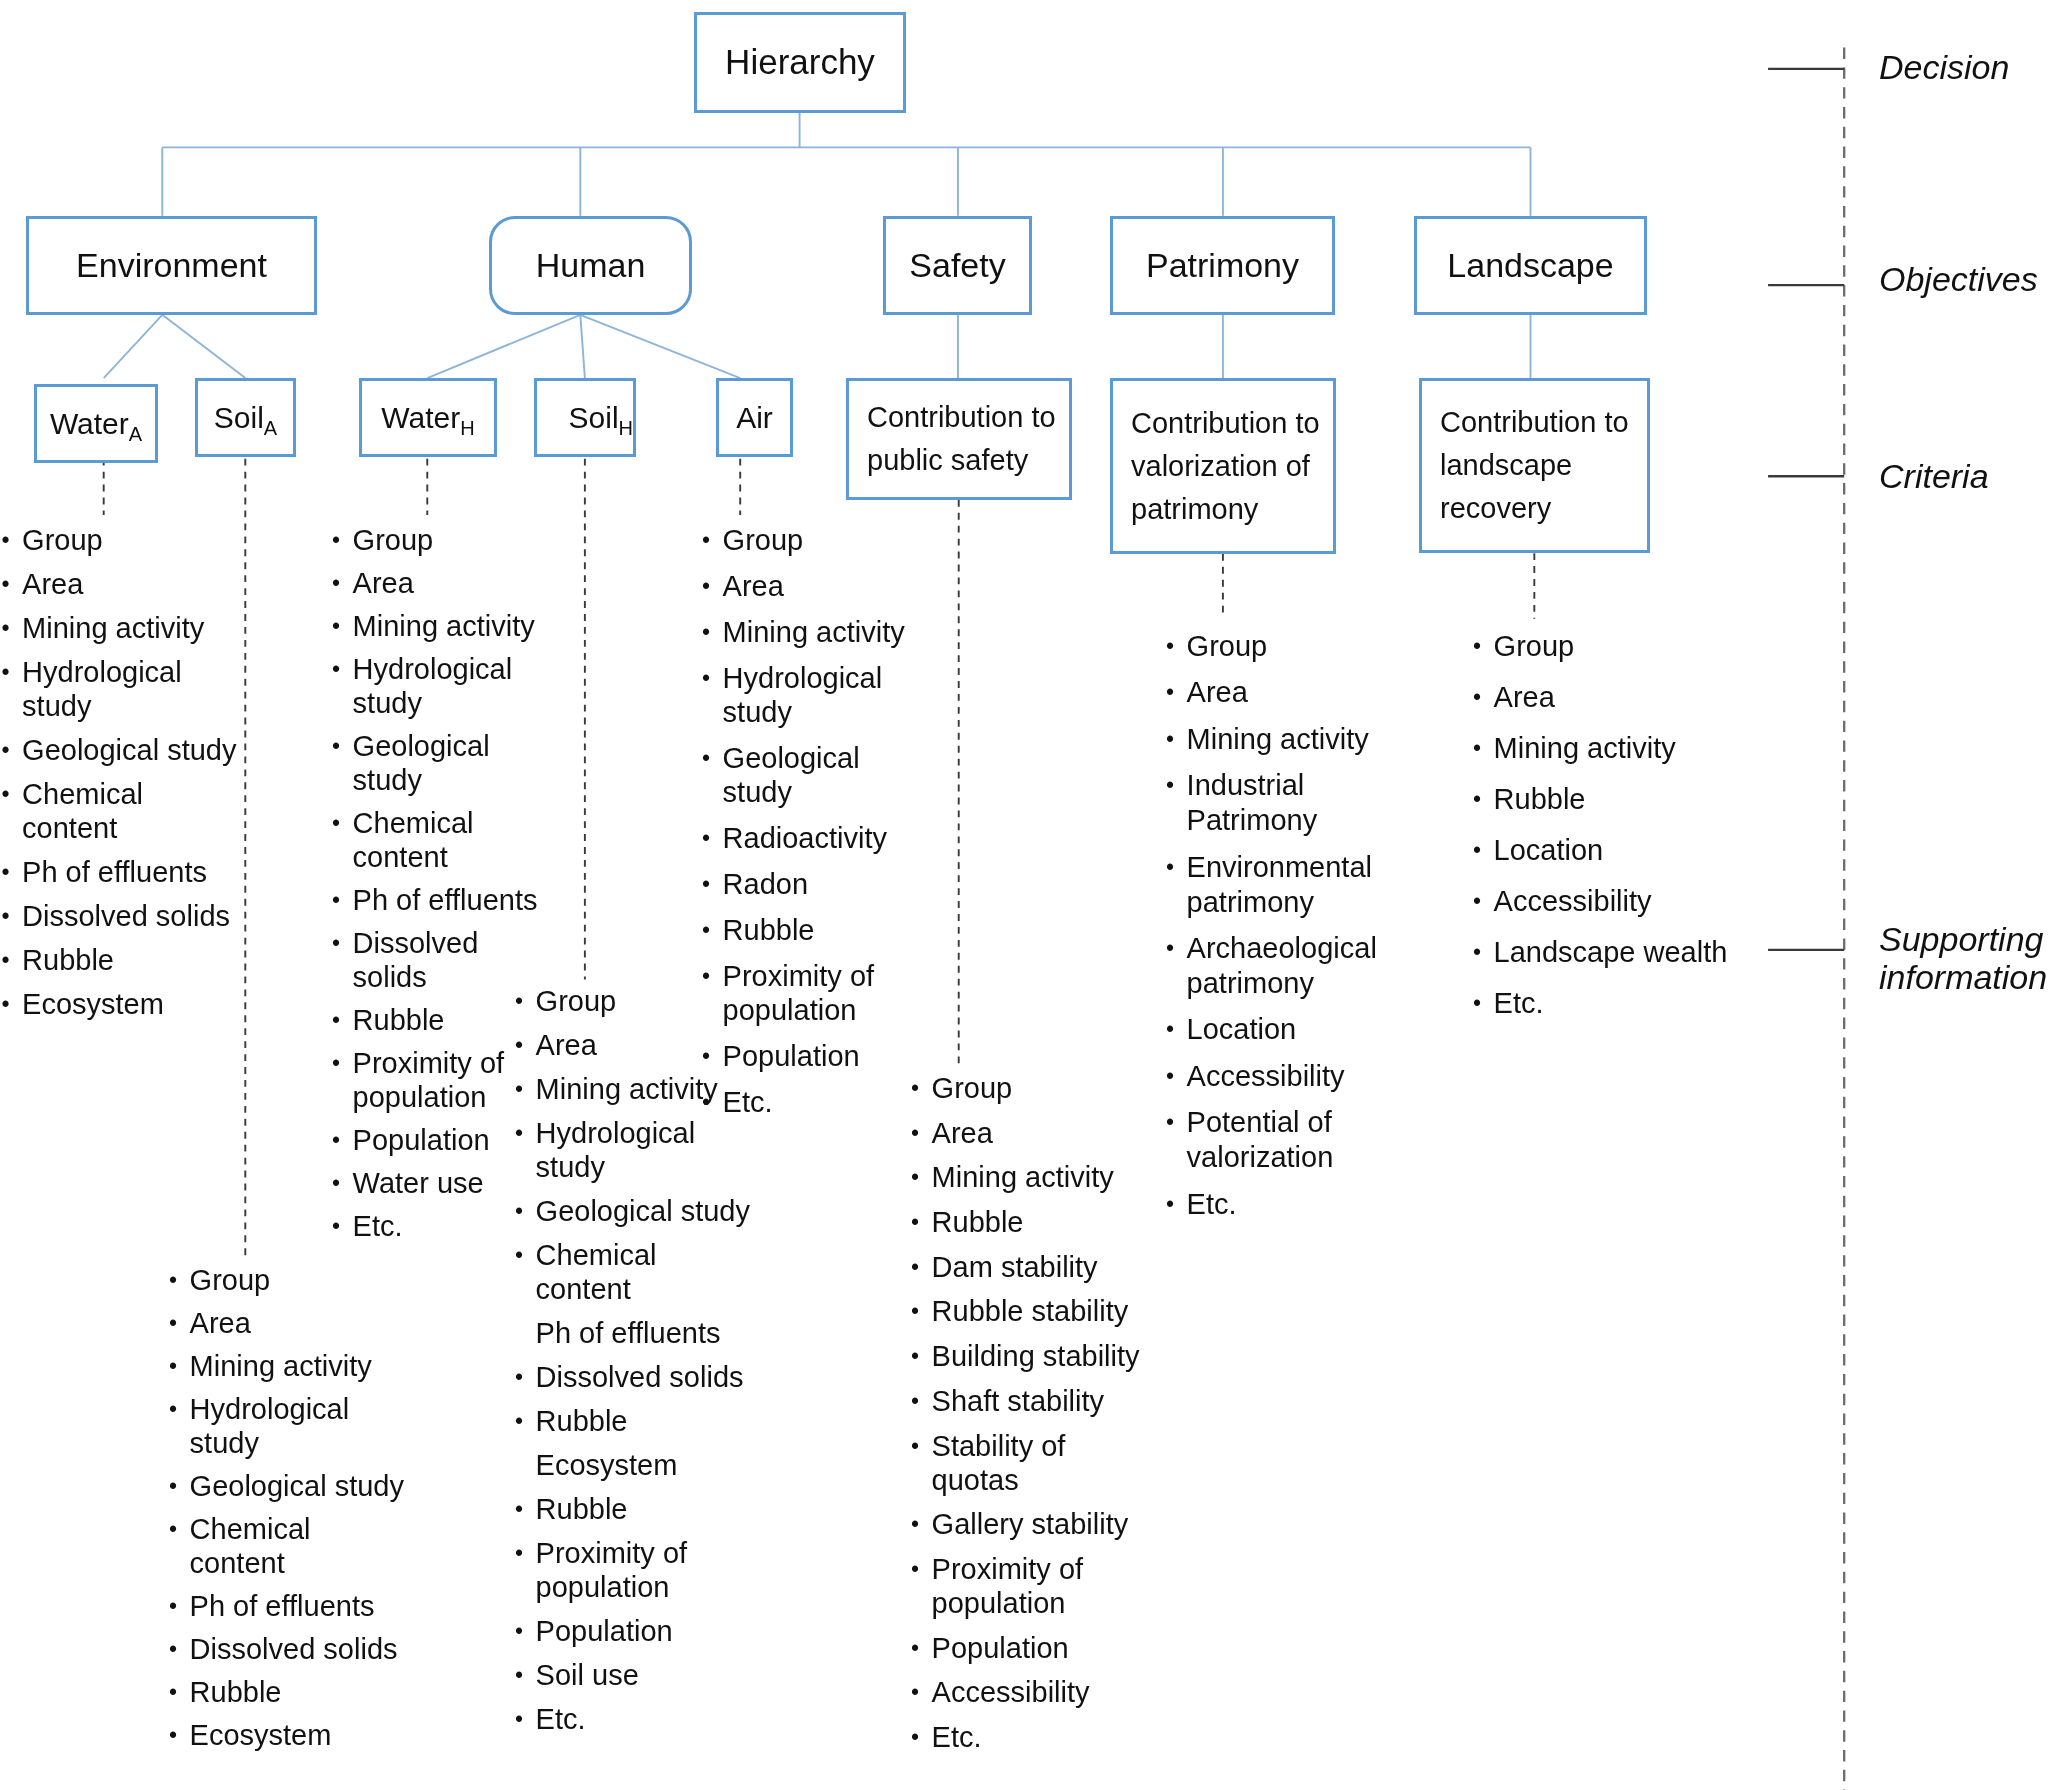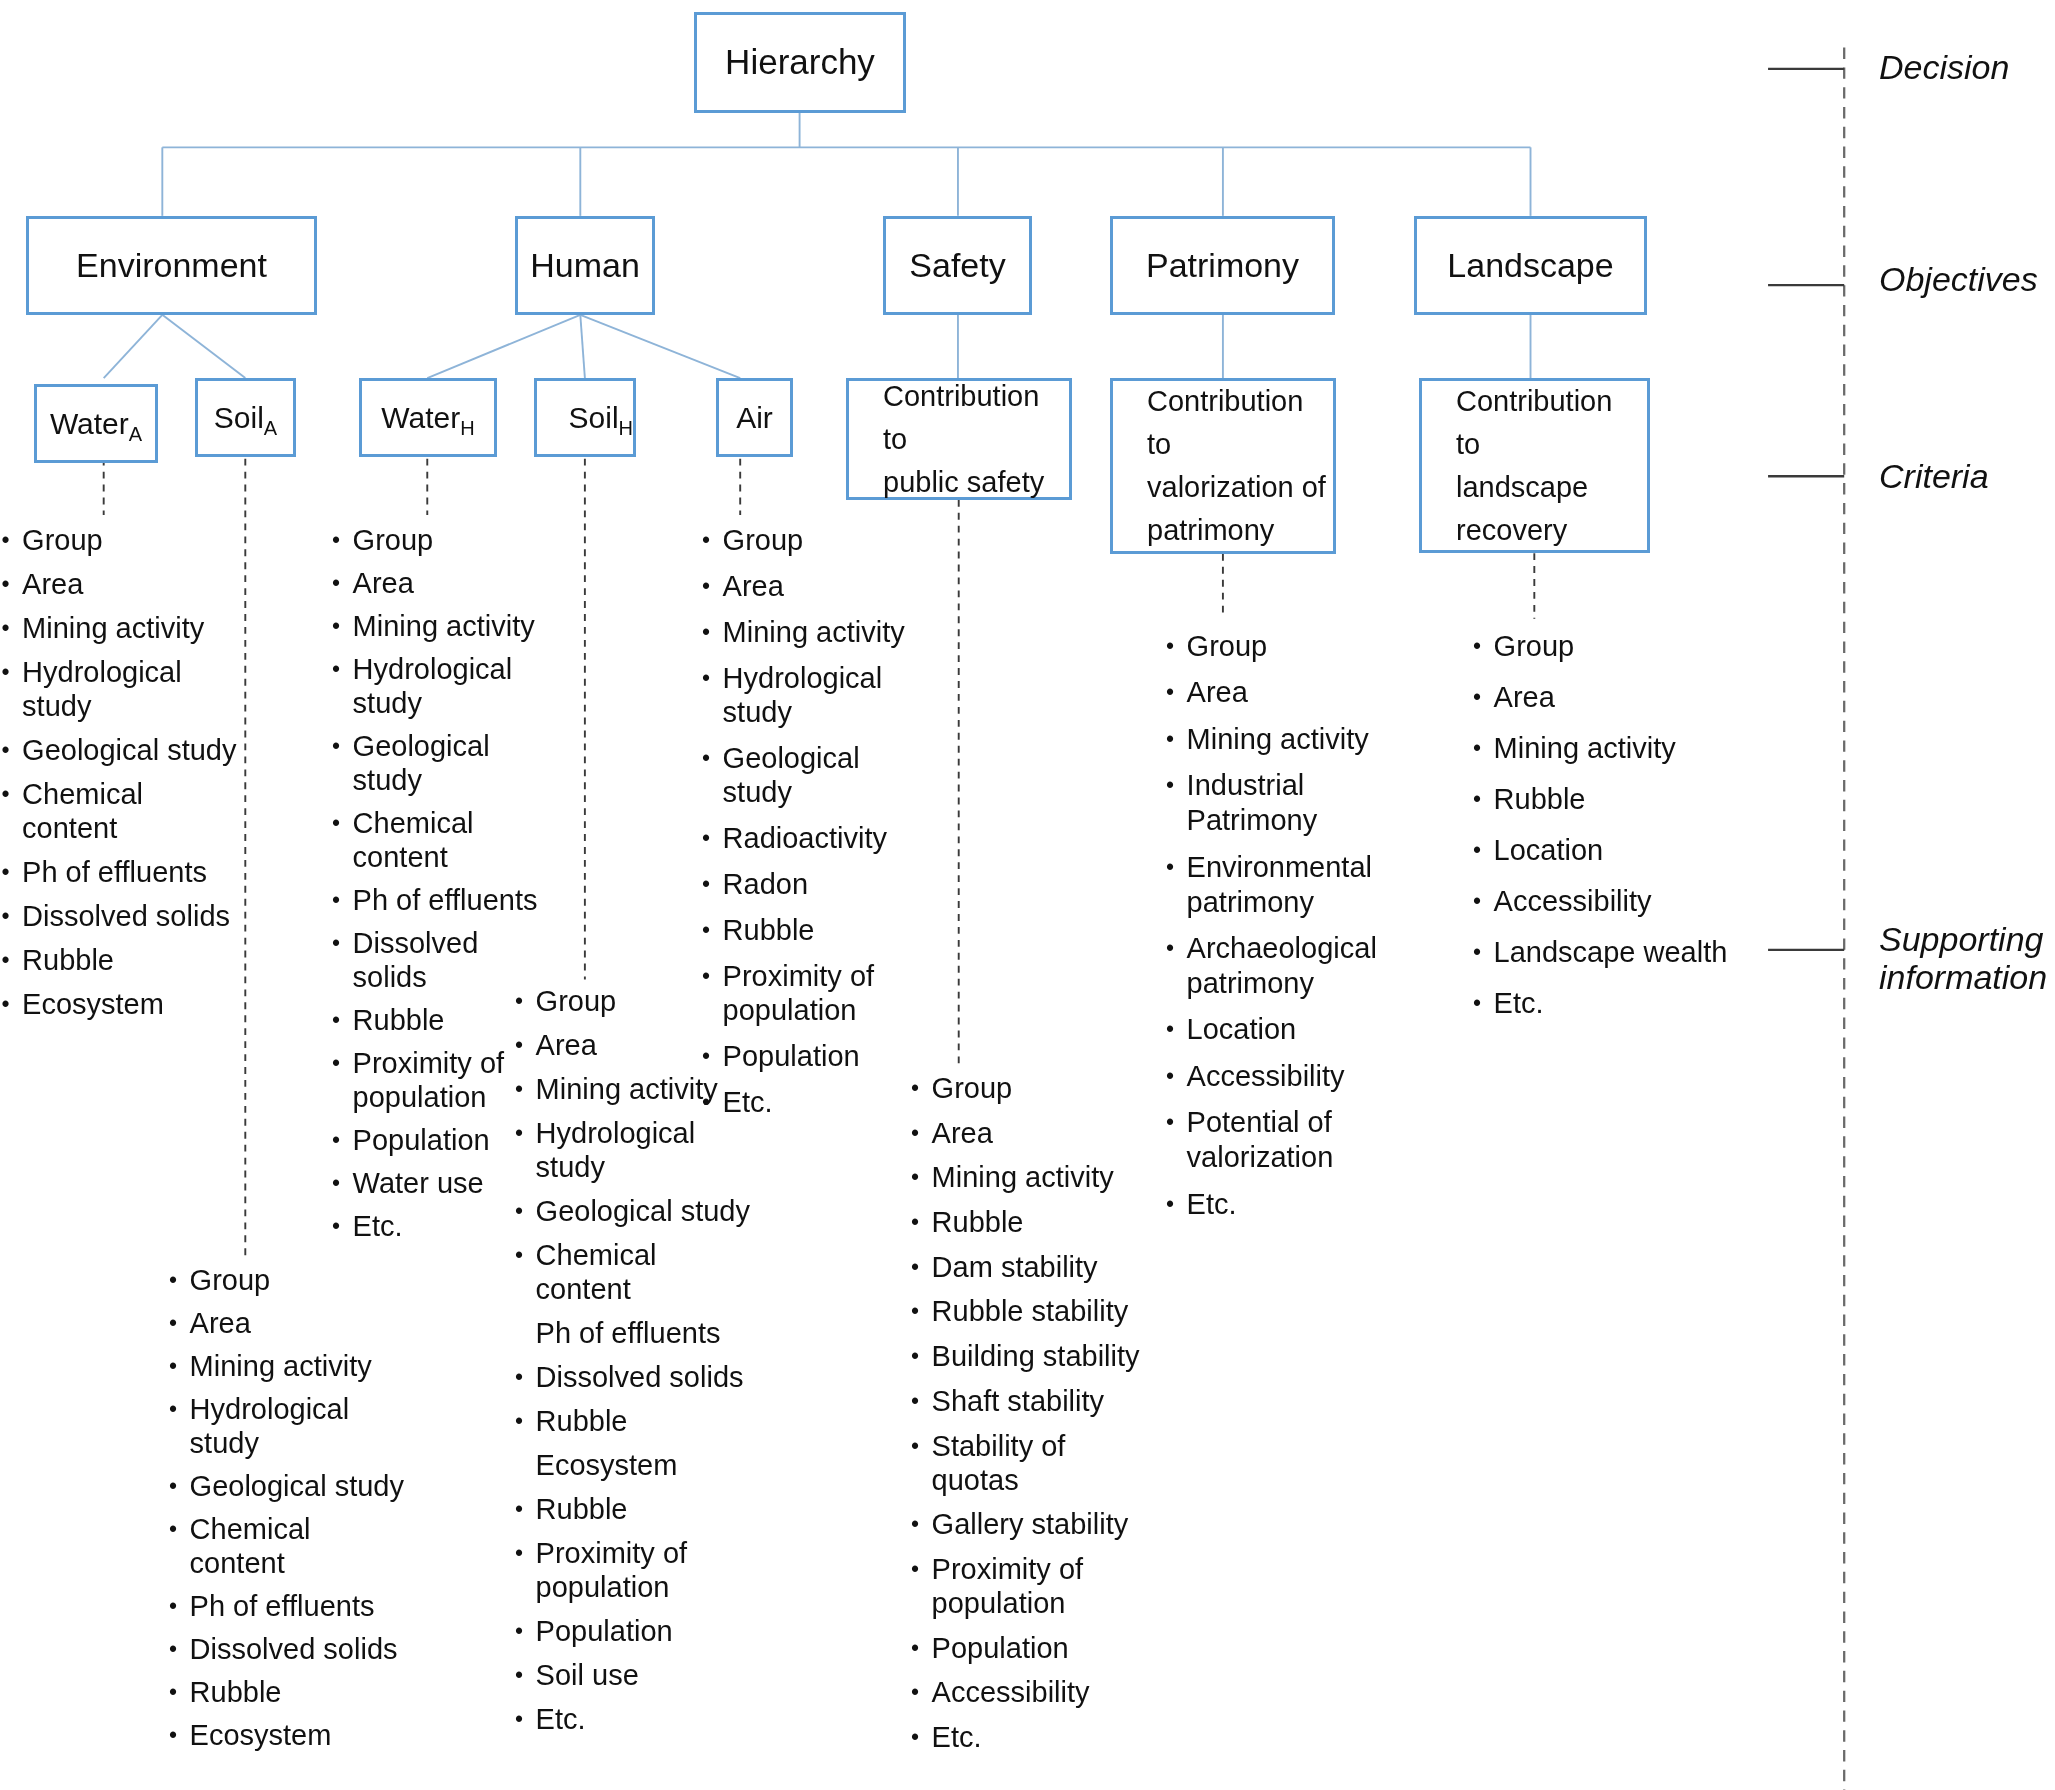--- a/index.html
+++ b/index.html
@@ -22,21 +22,21 @@
   .tick{stroke:var(--dash);stroke-width:3;}
 
   .node{
     position:absolute;background:#ffffff;border:3px solid var(--box-border);
     display:flex;align-items:center;justify-content:center;text-align:center;
     box-sizing:border-box;
   }
   .node.lvl0{font-size:35px;}
   .node.lvl1{font-size:34px;}
   .node.small{font-size:30px;}
-  .node.big{font-size:29px;line-height:43px;justify-content:flex-start;text-align:left;padding-left:34px;padding-right:6px;}
+  .node.big{font-size:29px;line-height:43px;justify-content:flex-start;text-align:left;padding-left:18px;padding-right:6px;}
   .pre{white-space:pre-line;}
   sub.subs{font-size:20px;line-height:0;}
 
   .blist{position:absolute;font-size:29px;}
   .blist .li{display:flex;align-items:flex-start;}
   .blist .li .bullet{width:20.6px;flex:0 0 20.6px;font-size:23px;}
   .blist .li .bullet.hidden{visibility:hidden;}
   .blist .li .txt{white-space:pre-line;flex:1;}
 
   
@@ -104,21 +104,21 @@
     </g>
   </svg>
 
   <div class="node lvl0" style="left:694px;top:3.8px;width:212px;height:101px;">
     <span>Hierarchy</span>
   </div>
 
   <div class="node lvl1" style="left:26px;top:208px;width:291px;height:99px;">
     <span>Environment</span>
   </div>
-  <div class="node lvl1" style="left:515px;top:208px;width:140px;height:99px;">
+  <div class="node lvl1" style="left:489px;top:208px;width:203px;height:99px;border-radius:26px;">
     <span>Human</span>
   </div>
   <div class="node lvl1" style="left:883px;top:208px;width:149px;height:99px;">
     <span>Safety</span>
   </div>
   <div class="node lvl1" style="left:1110px;top:208px;width:225px;height:99px;">
     <span>Patrimony</span>
   </div>
   <div class="node lvl1" style="left:1414px;top:208px;width:233px;height:99px;">
     <span>Landscape</span>

